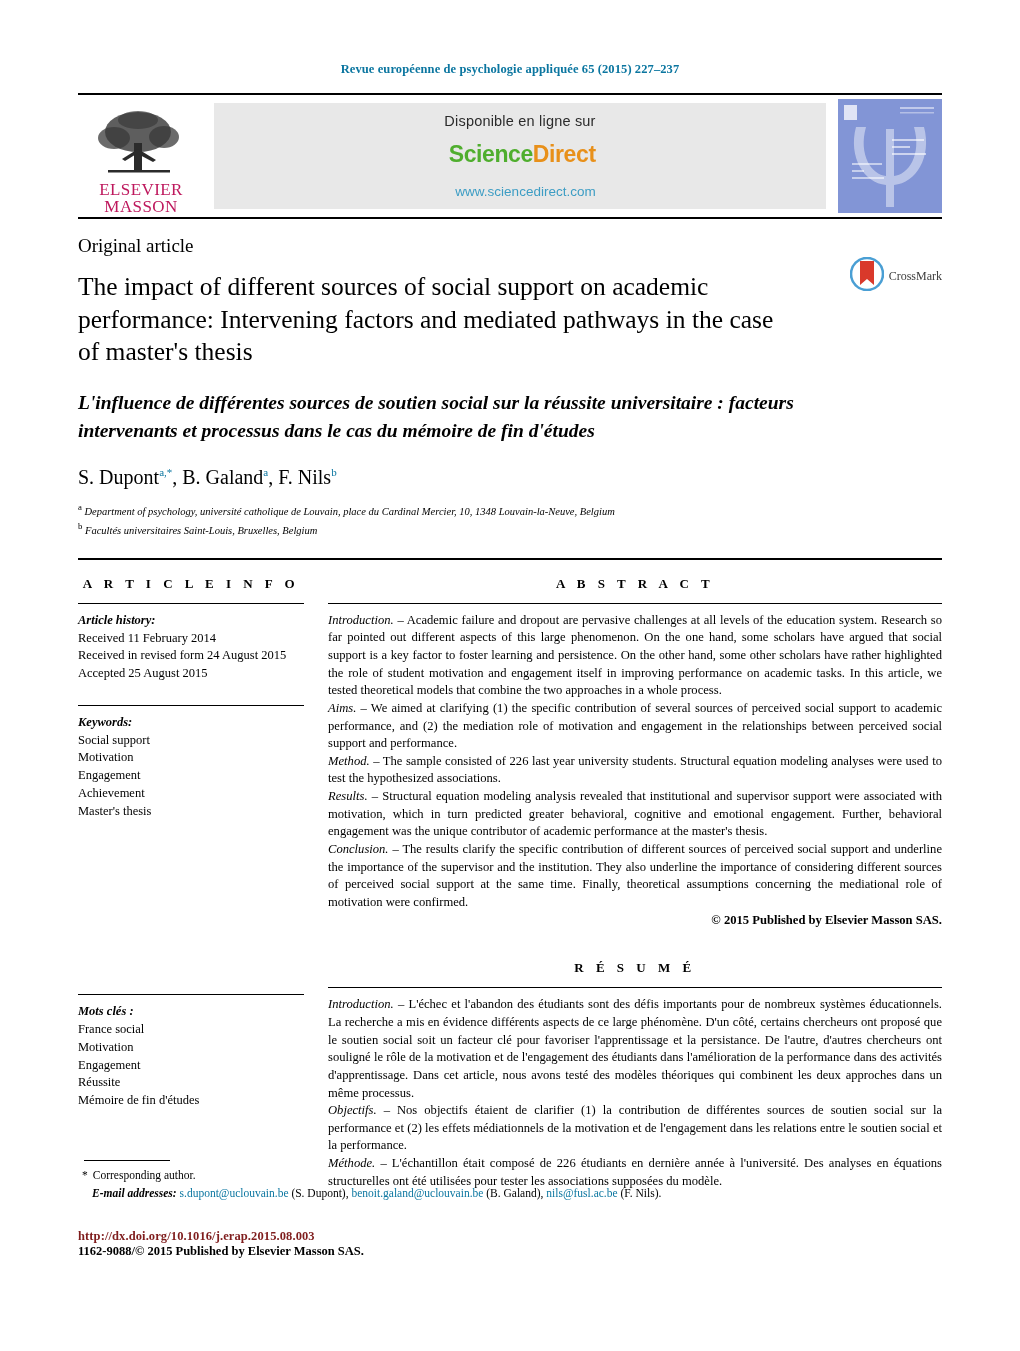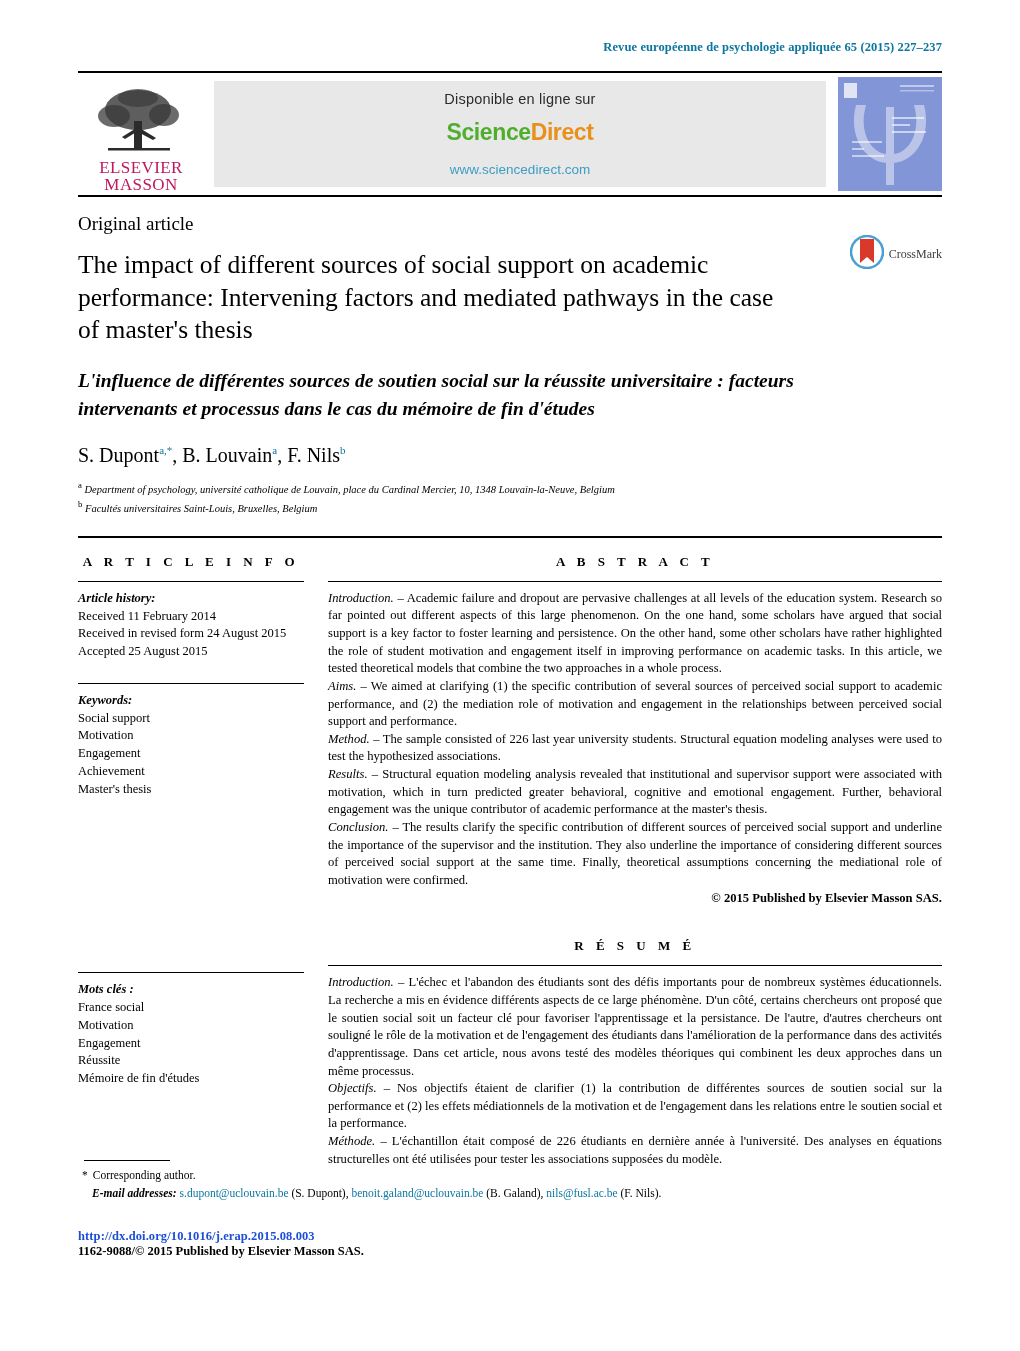--- a/index.html
+++ b/index.html
@@ -18,26 +18,26 @@
   .page {
     position: relative;
     width: 1020px;
     height: 1351px;
     box-sizing: border-box;
     padding: 0 78px;
   }
 
   
   .running-head {
-    text-align: right;
+    text-align: center;
     color: #0b76a0;
     font-weight: bold;
     font-size: 12.5px;
     letter-spacing: .1px;
-    padding-top: 40px;
+    padding-top: 62px;
     font-family: "Liberation Serif", serif;
   }
 
   
   .rule-thick {
     border: 0;
     border-top: 2.5px solid #000;
     margin: 0;
   }
   .masthead {
@@ -67,21 +67,21 @@
     font-weight: 400;
   }
   .banner {
     flex: 1 1 auto;
     background: #e8e8e8;
     display: flex;
     align-items: center;
     justify-content: space-around;
     margin: 8px 0 8px 10px;
   }
-  .banner-col { text-align: center; padding: 0 10px; }
+  .banner-col { text-align: right; padding: 0 10px; }
   .banner-top {
     font-family: "Liberation Sans", sans-serif;
     font-size: 14.5px;
     color: #2b2b2b;
     letter-spacing: .2px;
     margin-bottom: 12px;
   }
   .sd-logo {
     font-family: "Liberation Sans", sans-serif;
     font-weight: bold;
@@ -231,21 +231,21 @@
   }
   .foot-line {
     font-size: 11.5px;
     line-height: 1.55;
     padding-left: 14px;
   }
   .foot-line .star { margin-left: -10px; margin-right: 5px; }
   .foot-em { font-style: italic; font-weight: bold; }
   .link { color: #0b76a0; }
   .doi-block { margin-top: 26px; }
-  .doi-line { font-size: 12.5px; color: #1d4ed8; font-weight: bold; letter-spacing: .1px;}
+  .doi-line { font-size: 12.5px; color: #7f1d1d; font-weight: bold; letter-spacing: .1px;}
   .issn-line { font-size: 12.5px; font-weight: bold; }
 </style>
 </head>
 <body>
 
 <div class="page">
 
   <div class="running-head">Revue européenne de psychologie appliquée 65 (2015) 227–237</div>
 
   <hr class="rule-thick" style="margin-top:16px">
@@ -313,21 +313,21 @@
       </span>
       <span class="crossmark-label">CrossMark</span>
     </div>
 
     <div class="kicker">Original article</div>
     <h1 class="title-en">The impact of different sources of social support on academic performance: Intervening factors and mediated pathways in the case of master's thesis</h1>
     <h2 class="title-fr">L'influence de différentes sources de soutien social sur la réussite universitaire : facteurs intervenants et processus dans le cas du mémoire de fin d'études</h2>
 
     <div class="authors">
       <span>S. Dupont</span><sup>a,*</sup>,
-      <span>B. Louvain</span><sup>a</sup>,
+      <span>B. Galand</span><sup>a</sup>,
       <span>F. Nils</span><sup>b</sup>
     </div>
 
     <div class="affil">
       <div><sup>a</sup> <span>Department of psychology, université catholique de Louvain, place du Cardinal Mercier, 10, 1348 Louvain-la-Neuve, Belgium</span></div>
       <div><sup>b</sup> <span>Facultés universitaires Saint-Louis, Bruxelles, Belgium</span></div>
     </div>
 
   </div>
 

